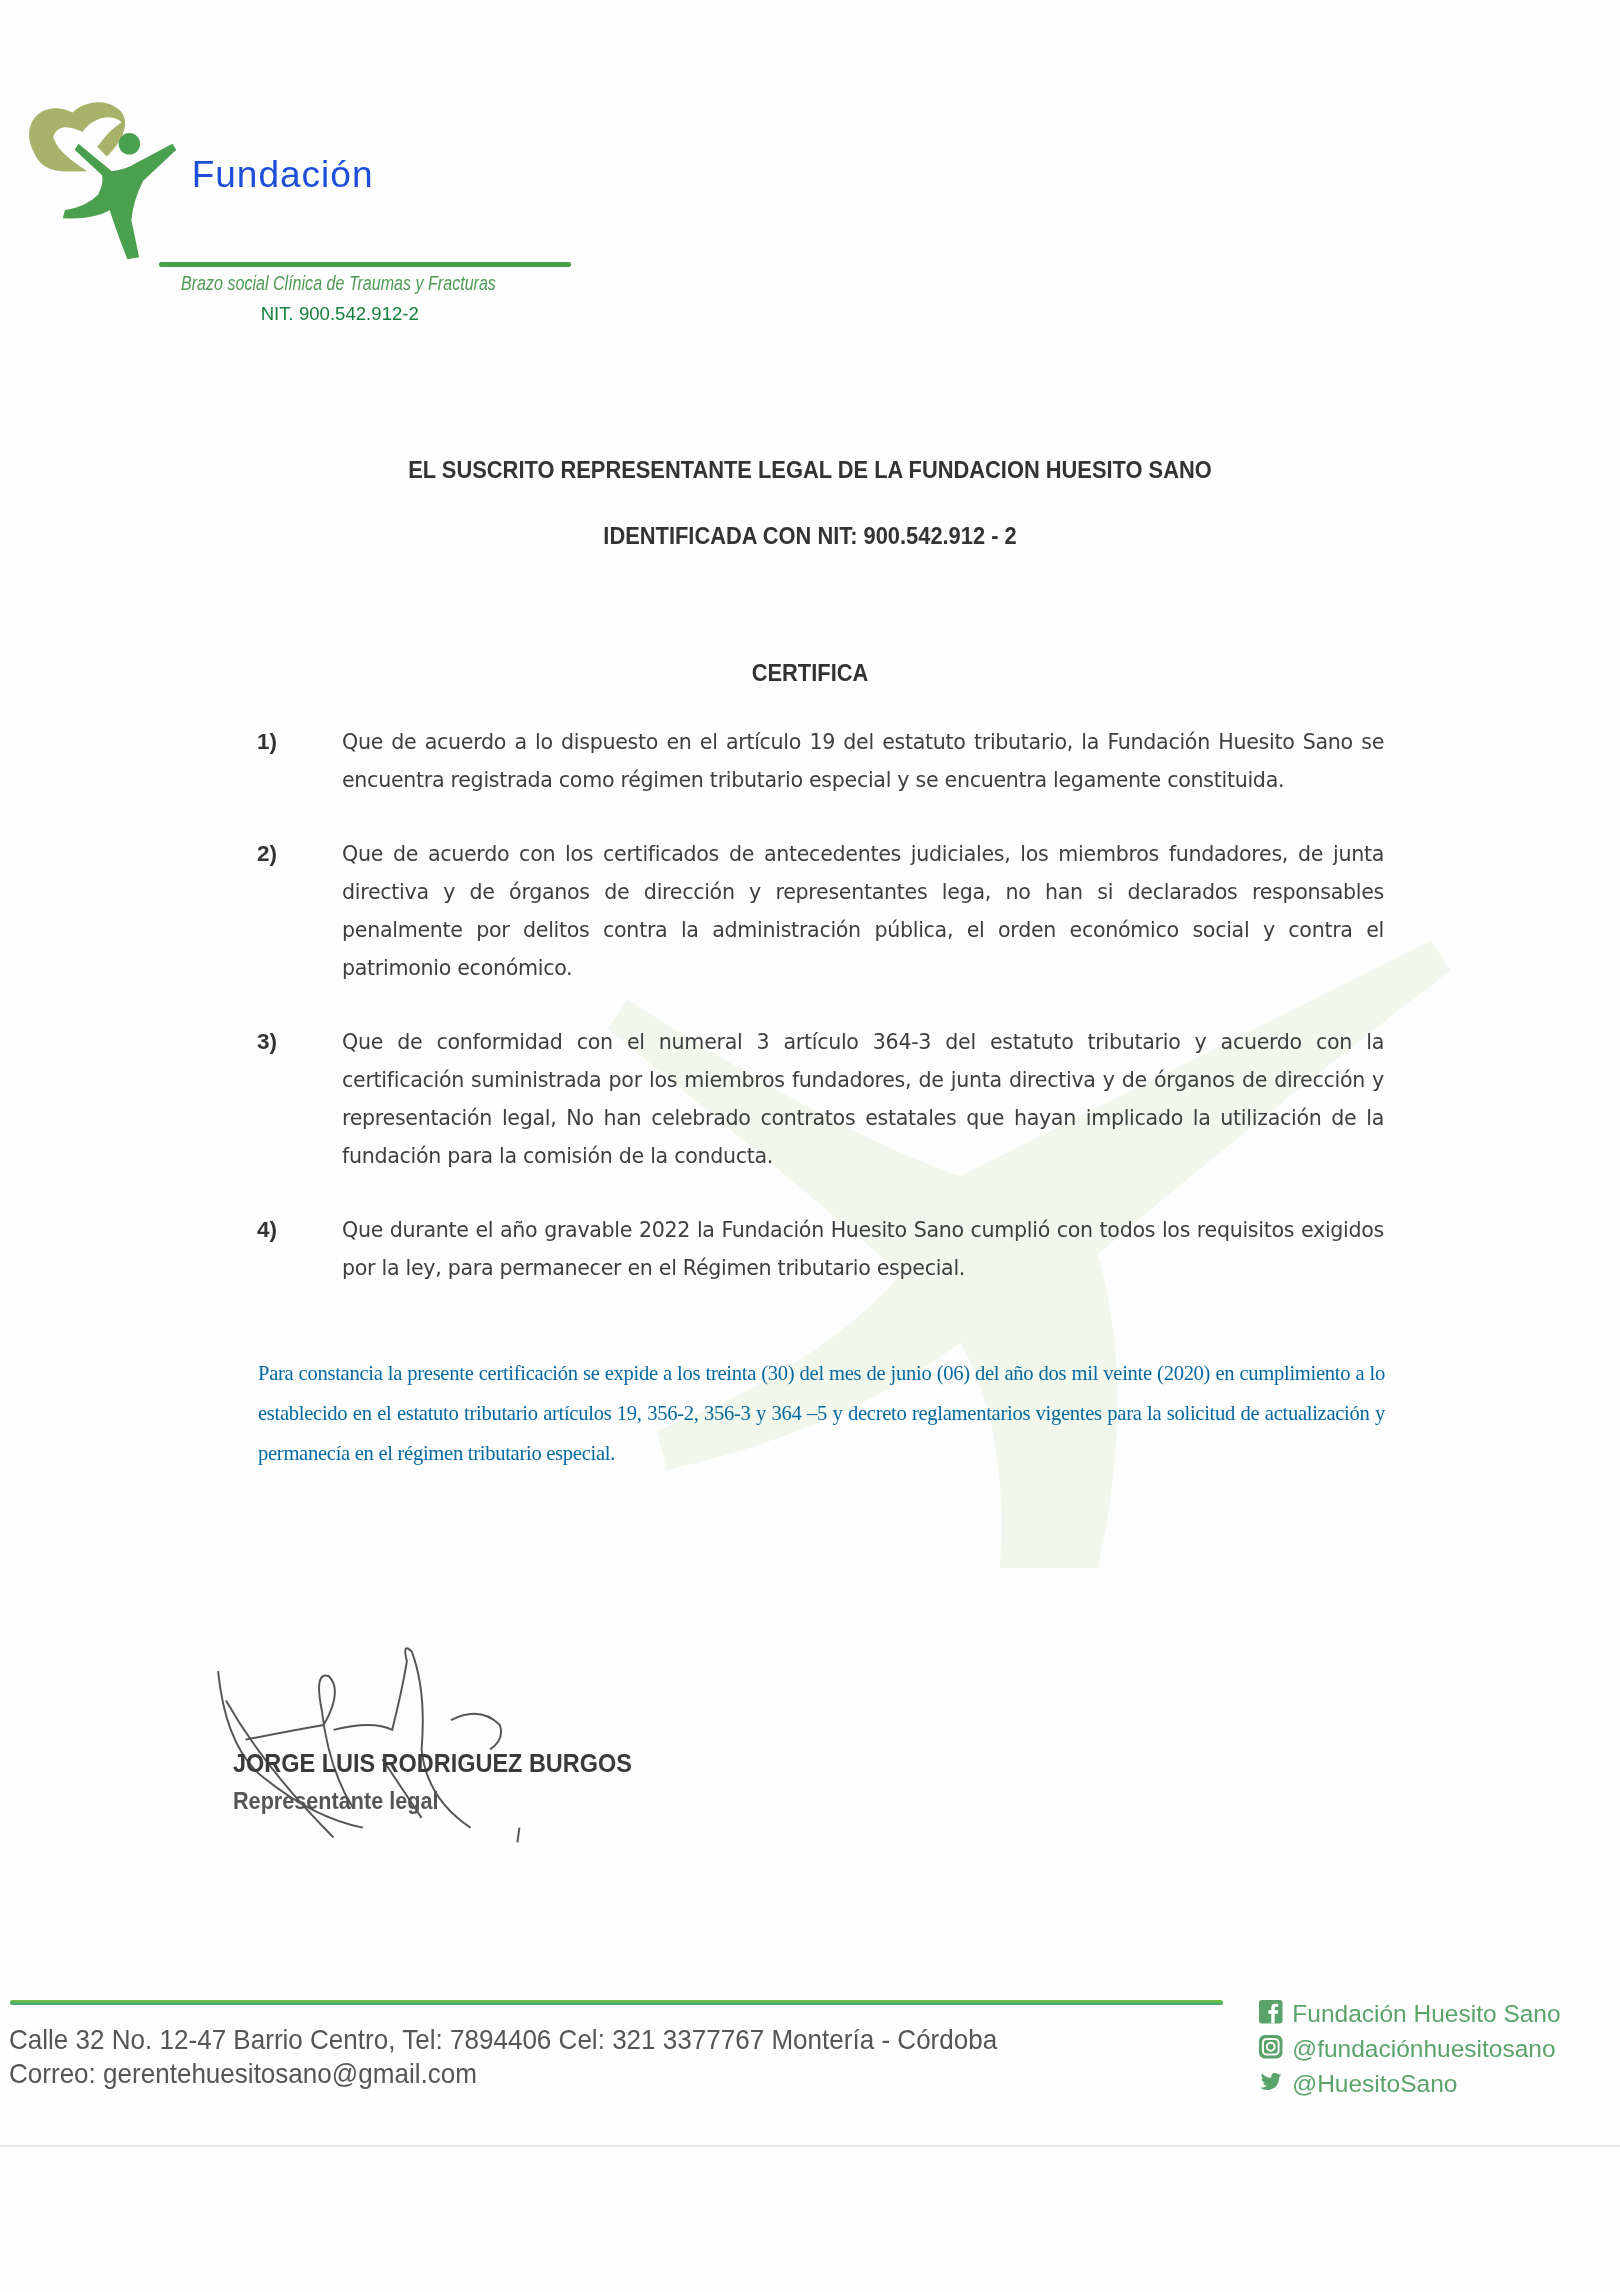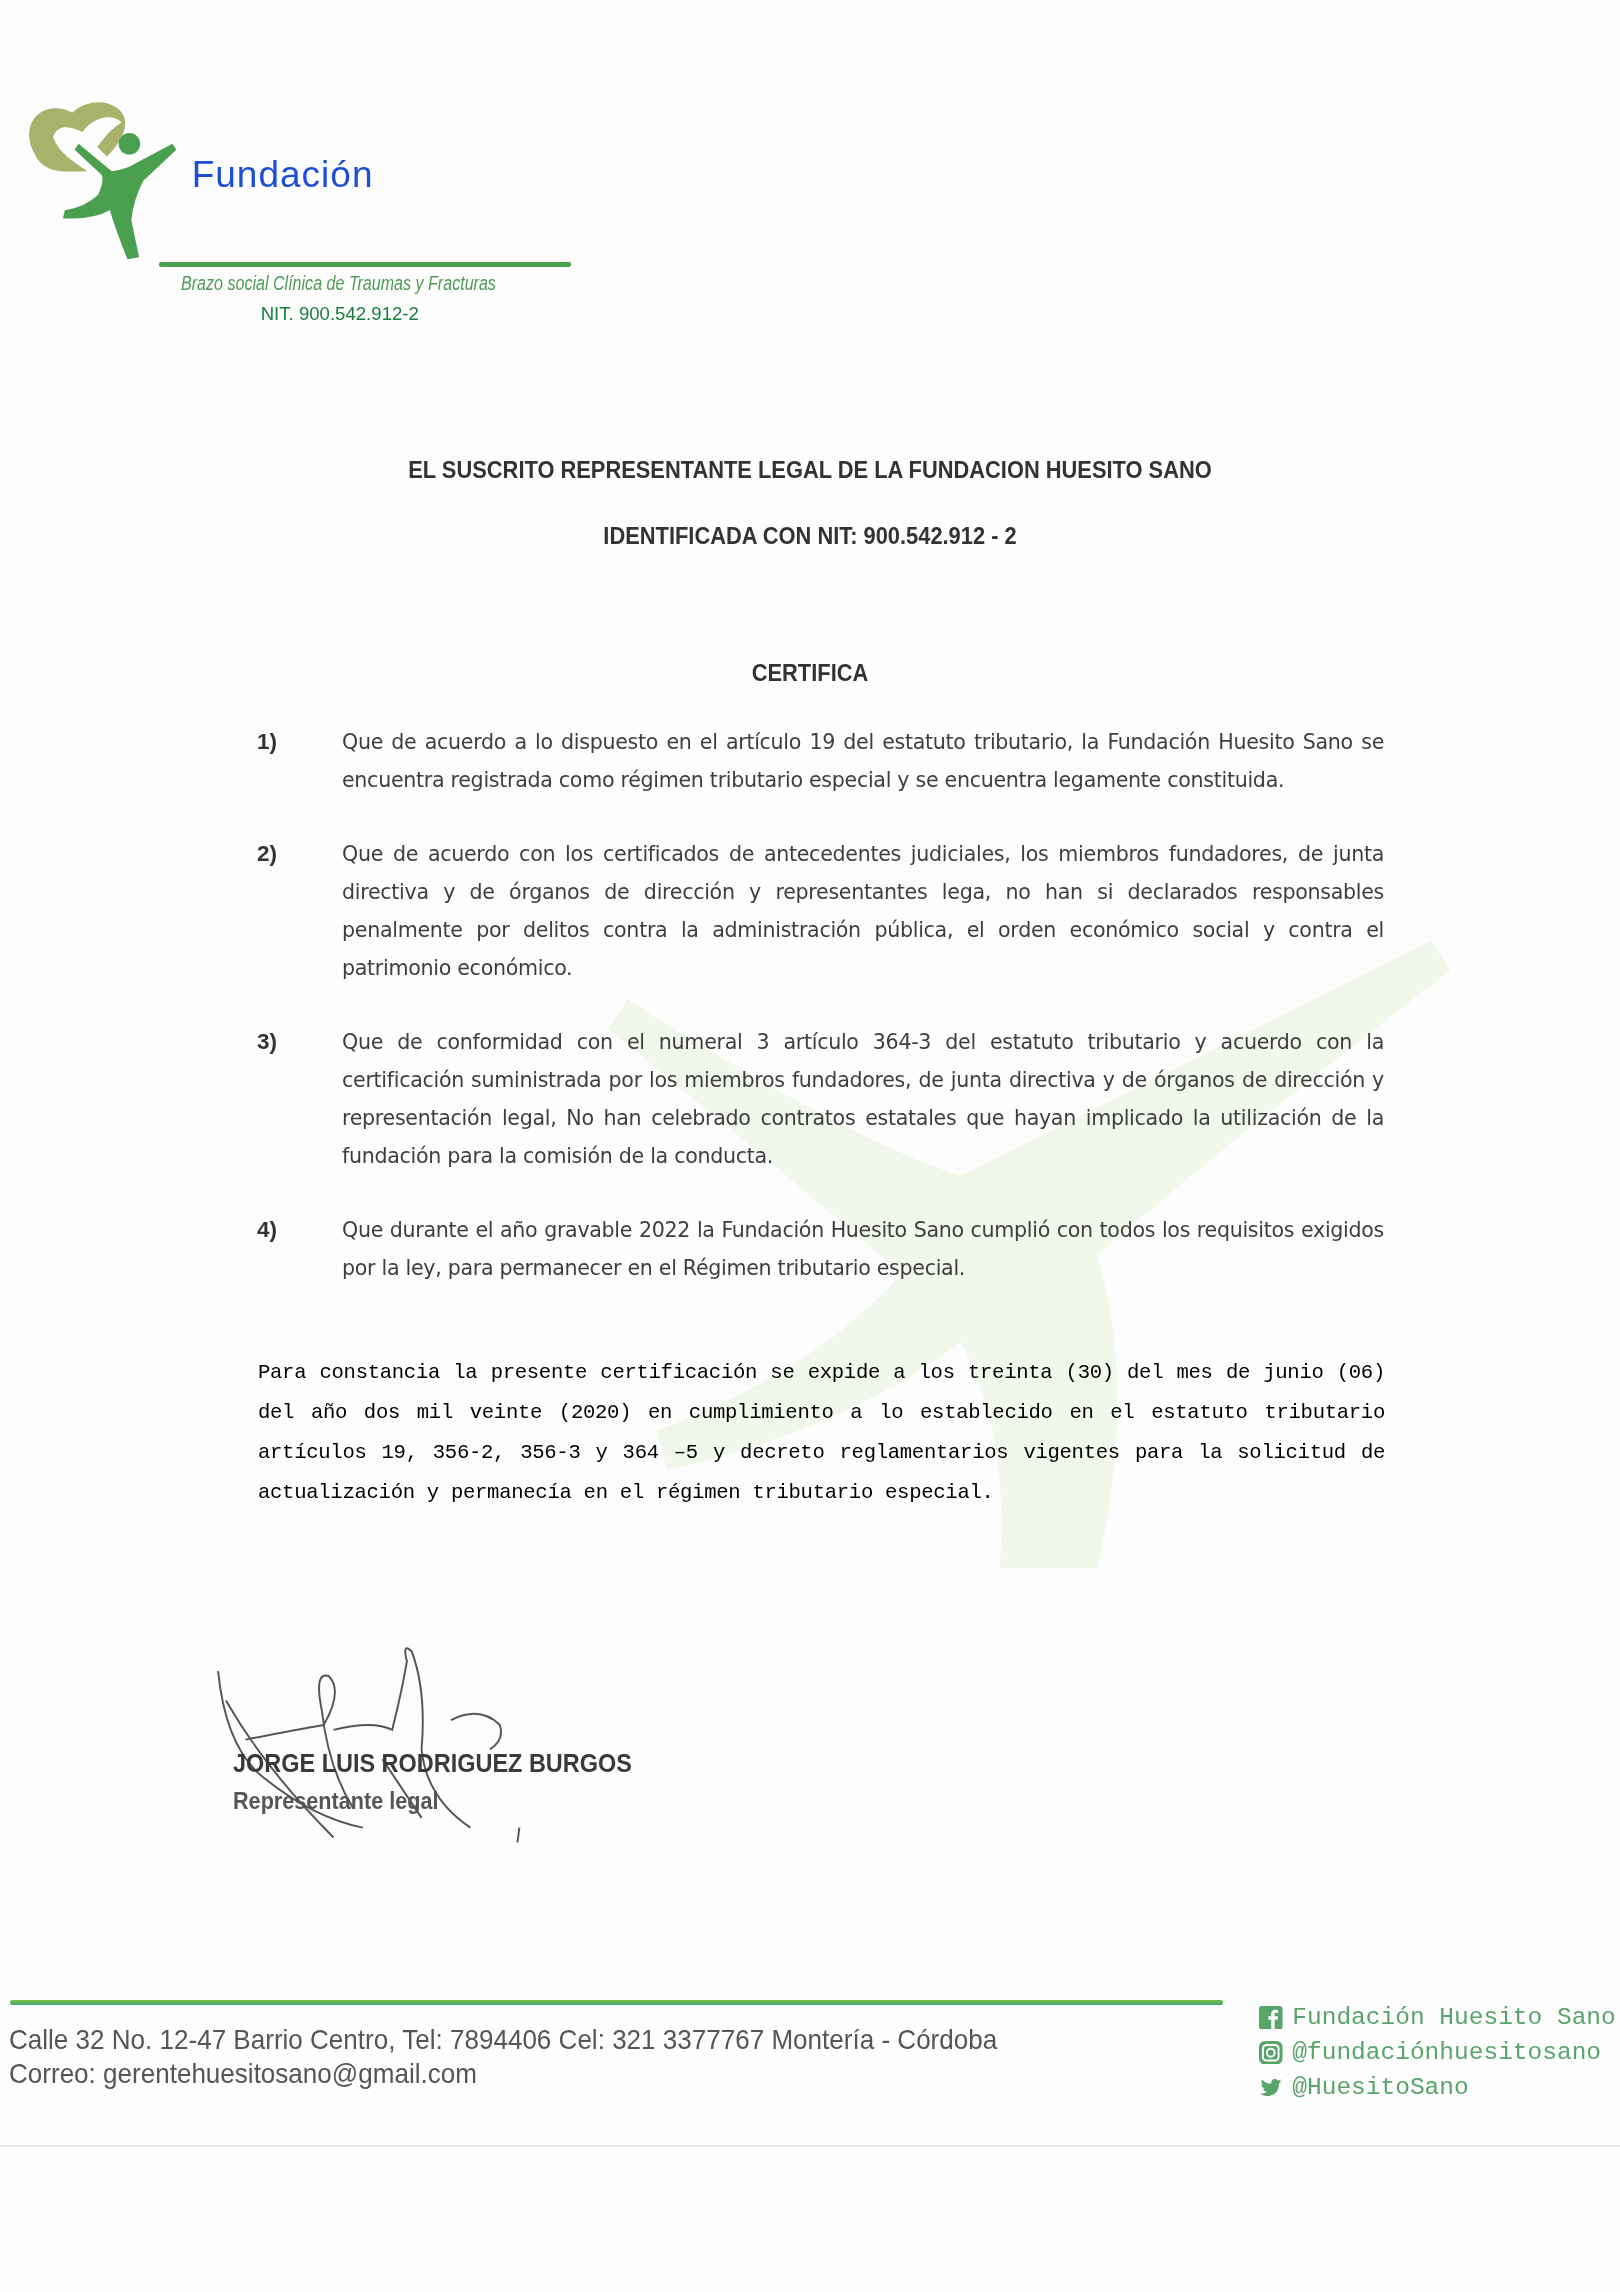--- a/index.html
+++ b/index.html
@@ -55,21 +55,21 @@
     .item { display: flex; margin-bottom: 36px; }
     .item-num {
       width: 49px; flex: 0 0 49px; font-weight: bold; font-size: 22.5px; line-height: 38px; color: #333;
     }
     .item-text {
       flex: 1; font-size: 22.5px; line-height: 38px; text-align: justify; color: #3e3e3e;
       font-family: "DejaVu Sans", sans-serif; font-size: 20.6px; letter-spacing: -0.3px; margin-left: 36px;
     }
     .closing {
       position: absolute; left: 258px; top: 1353px; width: 1127px;
-      font-family: Liberation Mono, monospace; font-size: 20.6px; line-height: 40px; color: #000000;
+      font-family: Liberation Serif, serif; font-size: 20.6px; line-height: 40px; color: #0369a1;
       text-align: justify; letter-spacing: -0.3px;
     }
     
     .signature-scribble { position: absolute; left: 206px; top: 1632px; width: 392px; height: 225px; }
     .signer-name {
       position: absolute; left: 233px; top: 1749px; font-weight: bold; font-size: 25.5px; color: #3a3a3a;
       transform: scaleX(0.92); transform-origin: left top;
     }
     .signer-role {
       position: absolute; left: 233px; top: 1788px; font-weight: bold; font-size: 23.5px; color: #555;
@@ -82,21 +82,21 @@
     }
     .footer-address {
       position: absolute; left: 8.8px; top: 2024px; font-size: 28px; color: #555; white-space: nowrap;
       transform: scaleX(0.93); transform-origin: left top;
     }
     .footer-email {
       position: absolute; left: 8.8px; top: 2058px; font-size: 28px; color: #555;
       transform: scaleX(0.93); transform-origin: left top;
     }
     .social { position: absolute; left: 1259px; top: 2000px; }
-    .social-row { display: flex; align-items: center; height: 35px; color: #5aa36a; font-size: 24.5px; font-family: Liberation Mono, monospace; }
+    .social-row { display: flex; height: 35px; color: #5aa36a; font-size: 24.5px; }
     .social-row .ic { width: 23.5px; height: 23.5px; margin-right: 9.8px; display: inline-block; }
     .scan-line {
       position: absolute; left: 0; top: 2145px; width: 1620px; height: 2px; background: #e8e8e8;
     }
   </style>
 </head>
 <body>
 
 <svg class="watermark" viewBox="0 0 1000 700">
   <path d="M80 120 Q300 260 420 300 Q620 200 900 60 L920 90 Q700 260 560 380 Q600 520 560 700 L460 700 Q470 560 420 470 Q300 560 120 600 L110 560 Q270 500 360 400 Q220 280 60 150 Z" fill="#8ec63f"></path>

